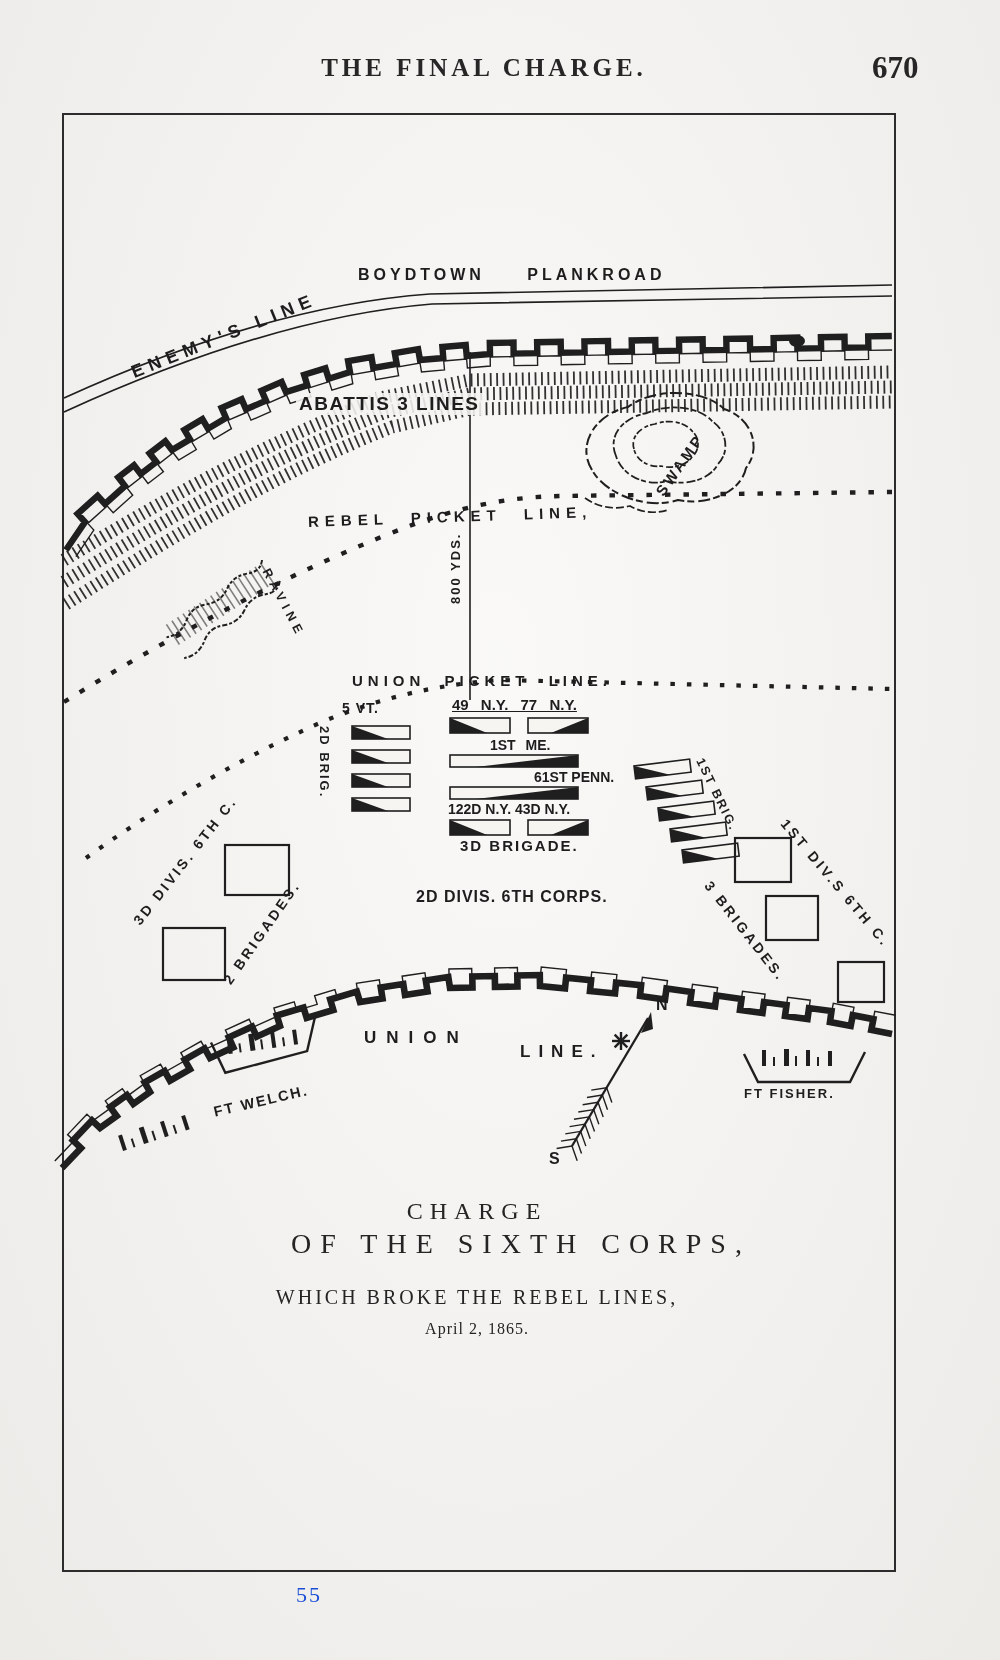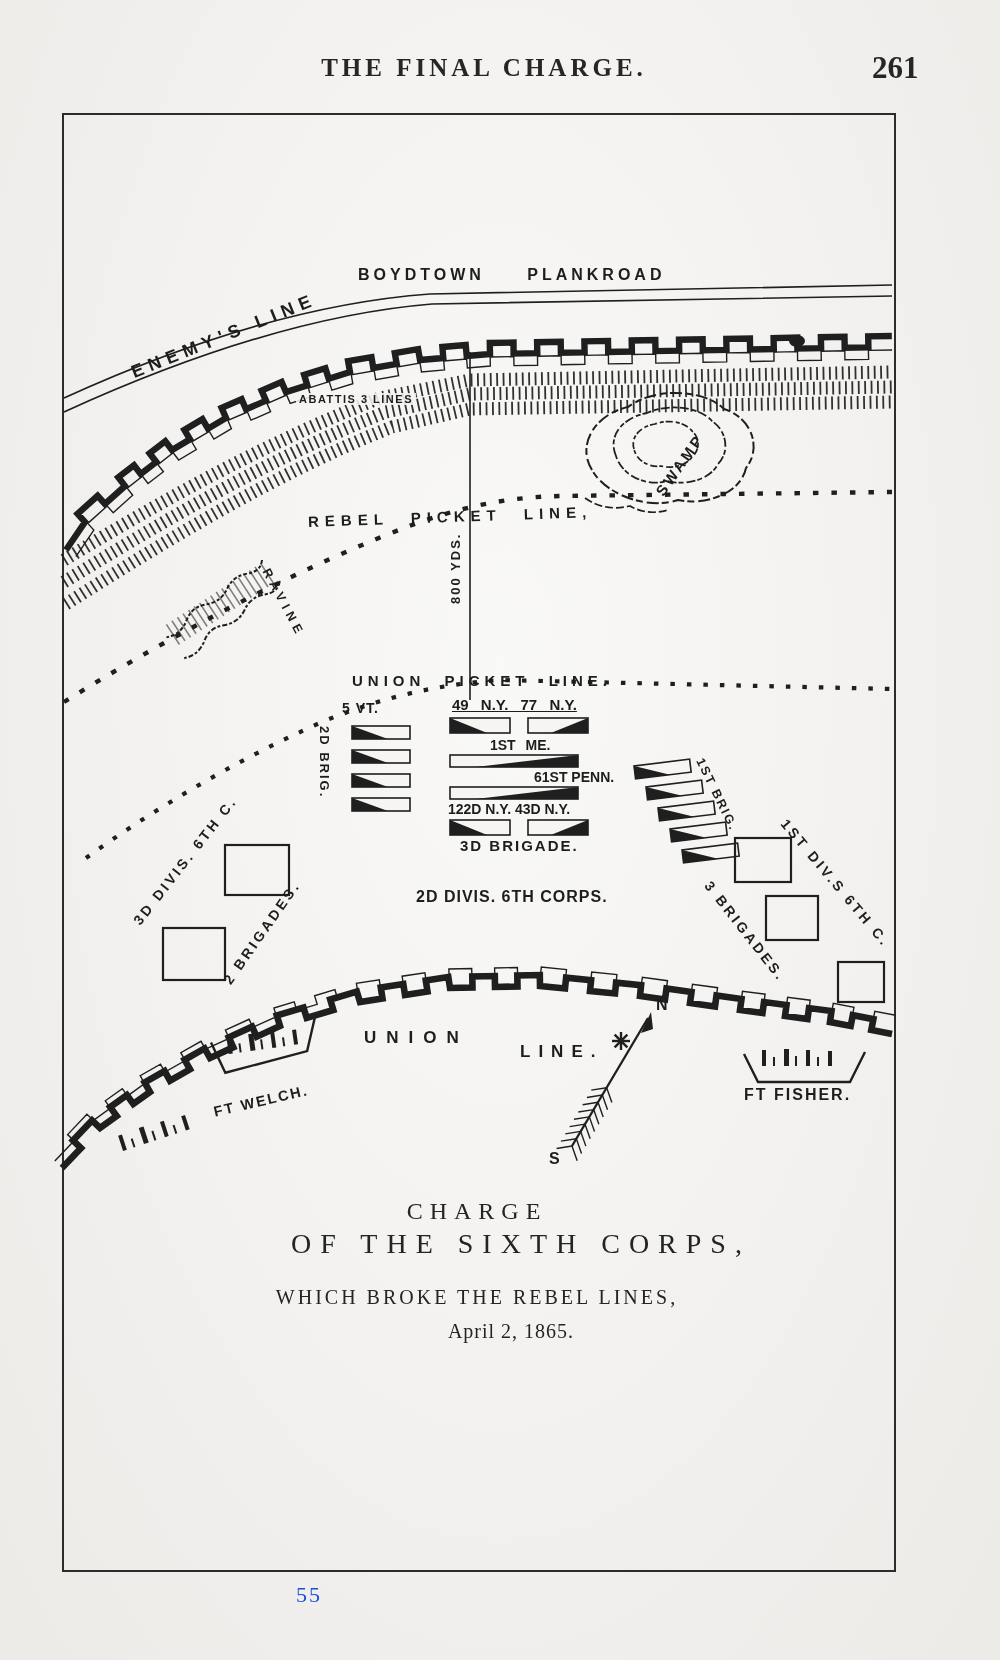--- a/index.html
+++ b/index.html
@@ -26,21 +26,21 @@
   }
   .footnum{
     position:absolute;top:1582px;left:296px;
     font-family:"Liberation Serif", serif;font-size:22px;color:#1d4ed8;letter-spacing:2px;
   }
   svg.linework{position:absolute;left:0;top:0;}
   .lbl{position:absolute;font-weight:bold;color:#1d1d1d;white-space:nowrap;}
   .road-lbl{left:358px;top:266px;font-size:16px;letter-spacing:4px;word-spacing:34px;}
   .enemy-lbl{left:136px;top:362px;font-size:18px;letter-spacing:6px;
     transform:rotate(-22deg);transform-origin:0 100%;}
-  .abattis-lbl{left:296px;top:393px;font-size:11px;letter-spacing:1.5px;
+  .abattis-lbl{left:296px;top:393px;font-size:19px;letter-spacing:1.5px;
     background:rgba(245,244,241,.88);padding:0 3px;}
   .swamp-lbl{left:666px;top:482px;font-size:15px;letter-spacing:3px;
     transform:rotate(-55deg);transform-origin:0 100%;}
   .rebelpicket-lbl{left:308px;top:508px;font-size:15px;letter-spacing:6px;word-spacing:12px;
     transform:rotate(-2deg);}
   .dist-lbl{left:448px;top:604px;font-size:13px;letter-spacing:2px;
     transform:rotate(-90deg);transform-origin:0 0;}
   .ravine-lbl{left:272px;top:566px;font-size:12.5px;letter-spacing:5px;
     transform:rotate(62deg);transform-origin:0 0;}
   .unionpicket-lbl{left:352px;top:672px;font-size:15px;letter-spacing:5px;word-spacing:10px;}
@@ -60,35 +60,35 @@
   .u-r3{left:714px;top:878px;font-size:14px;letter-spacing:3px;
     transform:rotate(52deg);transform-origin:0 0;}
   .u-fl1{left:130px;top:918px;font-size:14px;letter-spacing:3px;
     transform:rotate(-52deg);transform-origin:0 0;}
   .u-fl2{left:220px;top:978px;font-size:14px;letter-spacing:3px;
     transform:rotate(-55deg);transform-origin:0 0;}
   .union-w1{left:364px;top:1028px;font-size:17px;letter-spacing:10px;}
   .union-w2{left:520px;top:1042px;font-size:17px;letter-spacing:8px;}
   .ftwelch-lbl{left:212px;top:1104px;font-size:14.5px;letter-spacing:2px;
     transform:rotate(-13deg);transform-origin:0 0;}
-  .ftfisher-lbl{left:744px;top:1086px;font-size:16px;letter-spacing:2px;}
+  .ftfisher-lbl{left:744px;top:1086px;font-size:13px;letter-spacing:2px;}
   .cmp-n{left:656px;top:996px;font-size:16px;}
   .cmp-s{left:549px;top:1150px;font-size:16px;}
   .caption{position:absolute;left:62px;width:830px;text-align:center;
     font-family:"Liberation Serif", serif;color:#242424;}
   .cap1{top:1198px;font-size:24px;letter-spacing:7px;}
   .cap2{top:1228px;font-size:28px;letter-spacing:9px;margin-left:44px;}
   .cap3{top:1286px;font-size:20px;letter-spacing:3px;}
-  .cap4{top:1320px;font-size:20px;letter-spacing:1px;padding-left:34px;}
+  .cap4{top:1320px;font-size:16px;letter-spacing:1px;}
 </style>
 </head>
 <body>
 
 <div class="hdr">THE FINAL CHARGE.</div>
-<div class="pgnum">261</div>
+<div class="pgnum">670</div>
 
 <div class="frame"></div>
 
 <svg class="linework" id="mapsvg" width="1000" height="1660" viewBox="0 0 1000 1660">
     <path d="M64,398 C200,336 320,302 430,294 L892,285" fill="none" stroke="#1f1f1f" stroke-width="1.7"></path>
     <path d="M64,412 C202,349 322,313 432,304 L892,296" fill="none" stroke="#1f1f1f" stroke-width="1.7"></path>
     <path d="M66.0,550.0 L85.0,522.0 L77.6,513.8 L97.6,495.8 L105.0,504.0 L125.0,486.0 L118.3,477.3 L134.0,465.3 L140.7,474.0 L156.3,462.0 L149.6,453.3 L165.3,441.3 L172.0,450.0 L190.0,439.3 L184.4,429.9 L202.4,419.2 L208.0,428.7 L226.0,418.0 L221.6,407.9 L241.6,399.2 L246.0,409.3 L266.0,400.7 L261.6,390.6 L281.6,381.9 L286.0,392.0 L307.3,385.3 L304.1,374.8 L325.4,368.2 L328.7,378.7 L350.0,372.0 L348.1,361.2 L371.5,357.2 L373.3,368.0 L396.7,364.0 L394.8,353.2 L418.1,349.2 L420.0,360.0 L443.3,358.0 L442.4,347.0 L465.7,345.0 L466.7,356.0 L490.0,354.0 L489.8,343.0 L513.5,342.6 L513.6,353.6 L537.3,353.2 L537.1,342.2 L560.7,341.8 L560.9,352.8 L584.6,352.4 L584.4,341.4 L608.0,340.9 L608.2,351.9 L631.9,351.5 L631.7,340.5 L655.3,340.1 L655.5,351.1 L679.2,350.7 L679.0,339.7 L702.6,339.3 L702.8,350.3 L726.5,349.9 L726.3,338.9 L749.9,338.5 L750.1,349.5 L773.8,349.1 L773.6,338.1 L797.2,337.6 L797.4,348.6 L821.1,348.2 L820.9,337.2 L844.5,336.8 L844.7,347.8 L868.4,347.4 L868.2,336.4 L891.8,336.0 " fill="none" stroke="#1f1f1f" stroke-width="6.4" stroke-linejoin="miter"></path>
     <path d="M75.9,556.7 L93.8,530.1 L87.8,523.4 L107.2,506.0 L113.2,512.7 L132.7,495.2 L127.2,488.1 L142.5,476.3 L148.0,483.5 L163.4,471.7 L157.9,464.6 L173.2,452.8 L178.7,460.0 L196.3,449.5 L191.7,441.8 L209.3,431.4 L213.9,439.1 L231.4,428.7 L227.9,420.4 L247.4,412.0 L251.0,420.2 L270.6,411.7 L267.0,403.5 L286.6,395.0 L290.2,403.3 L311.0,396.7 L308.4,388.1 L329.2,381.6 L331.9,390.2 L352.8,383.7 L351.3,374.8 L374.2,370.9 L375.7,379.7 L398.6,375.8 L397.1,367.0 L420.0,363.0 L421.5,371.9 L444.5,369.9 L443.7,361.0 L466.6,359.0 L467.4,368.0 L490.3,366.0 L490.2,357.0 L513.8,356.6 L514.0,365.6 L537.6,365.2 L537.5,356.2 L561.1,355.8 L561.3,364.8 L584.9,364.3 L584.7,355.4 L608.4,354.9 L608.5,363.9 L632.2,363.5 L632.0,354.5 L655.7,354.1 L655.8,363.1 L679.4,362.7 L679.3,353.7 L702.9,353.3 L703.1,362.3 L726.7,361.9 L726.6,352.9 L750.2,352.5 L750.4,361.5 L774.0,361.1 L773.9,352.1 L797.5,351.6 L797.6,360.6 L821.3,360.2 L821.1,351.2 L844.8,350.8 L844.9,359.8 L868.6,359.4 L868.4,350.4 L892.1,350.0 " fill="none" stroke="#1f1f1f" stroke-width="1.4"></path>
     <ellipse cx="797" cy="341" rx="8" ry="6" fill="#1f1f1f"></ellipse>
     <path d="M64,560 C160,502 262,444 380,398 L470,380 L892,372" fill="none" stroke="#1f1f1f" stroke-width="13" stroke-dasharray="1.8 4.6" opacity="0.92"></path>

